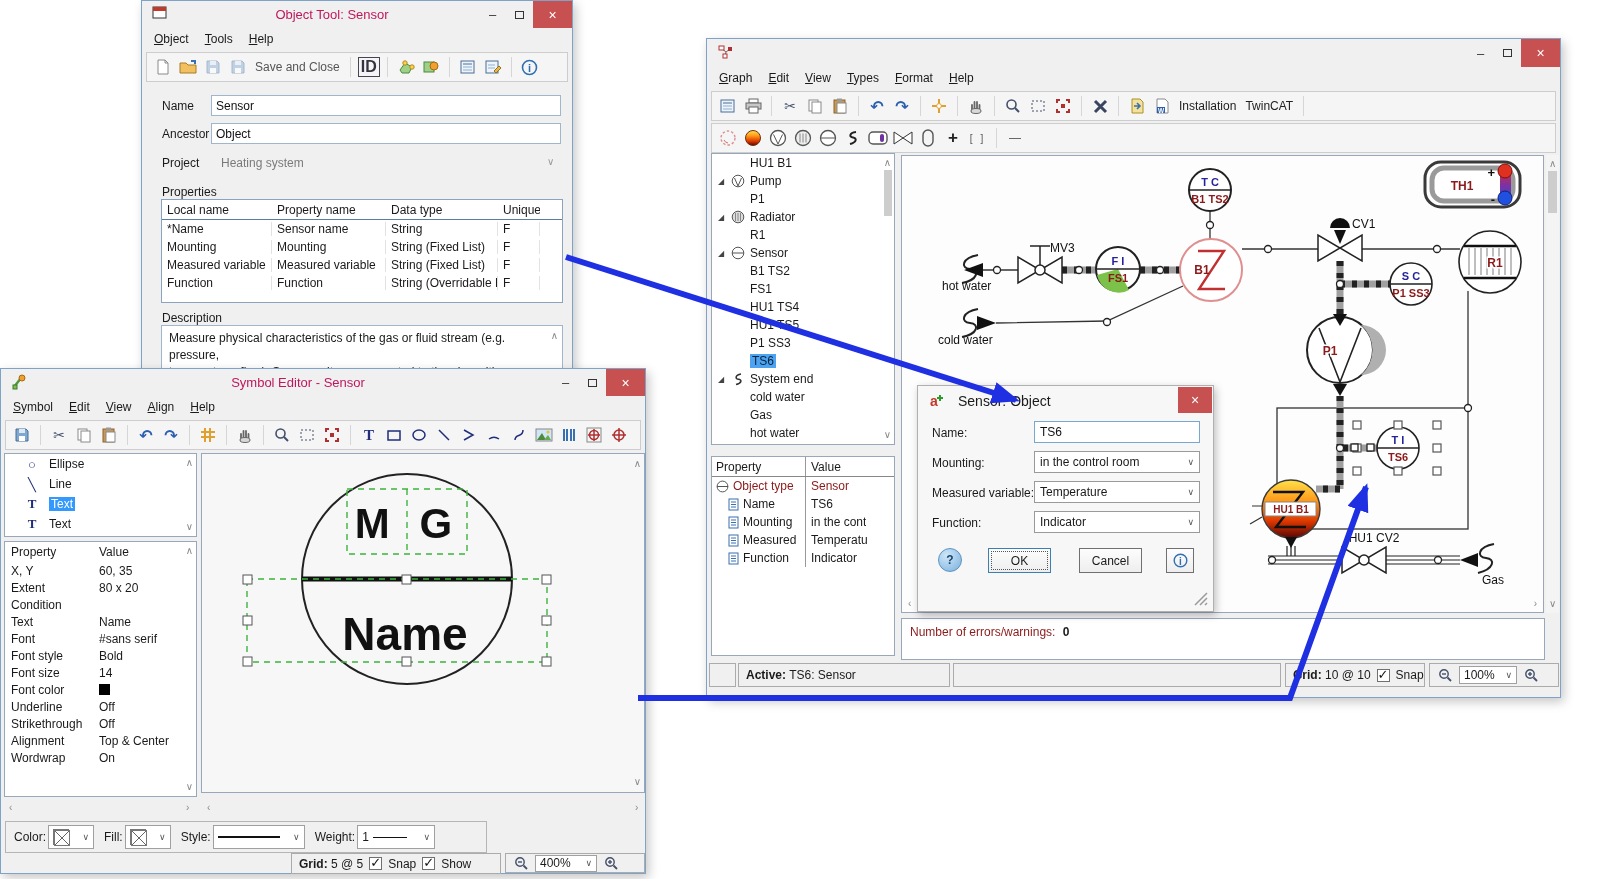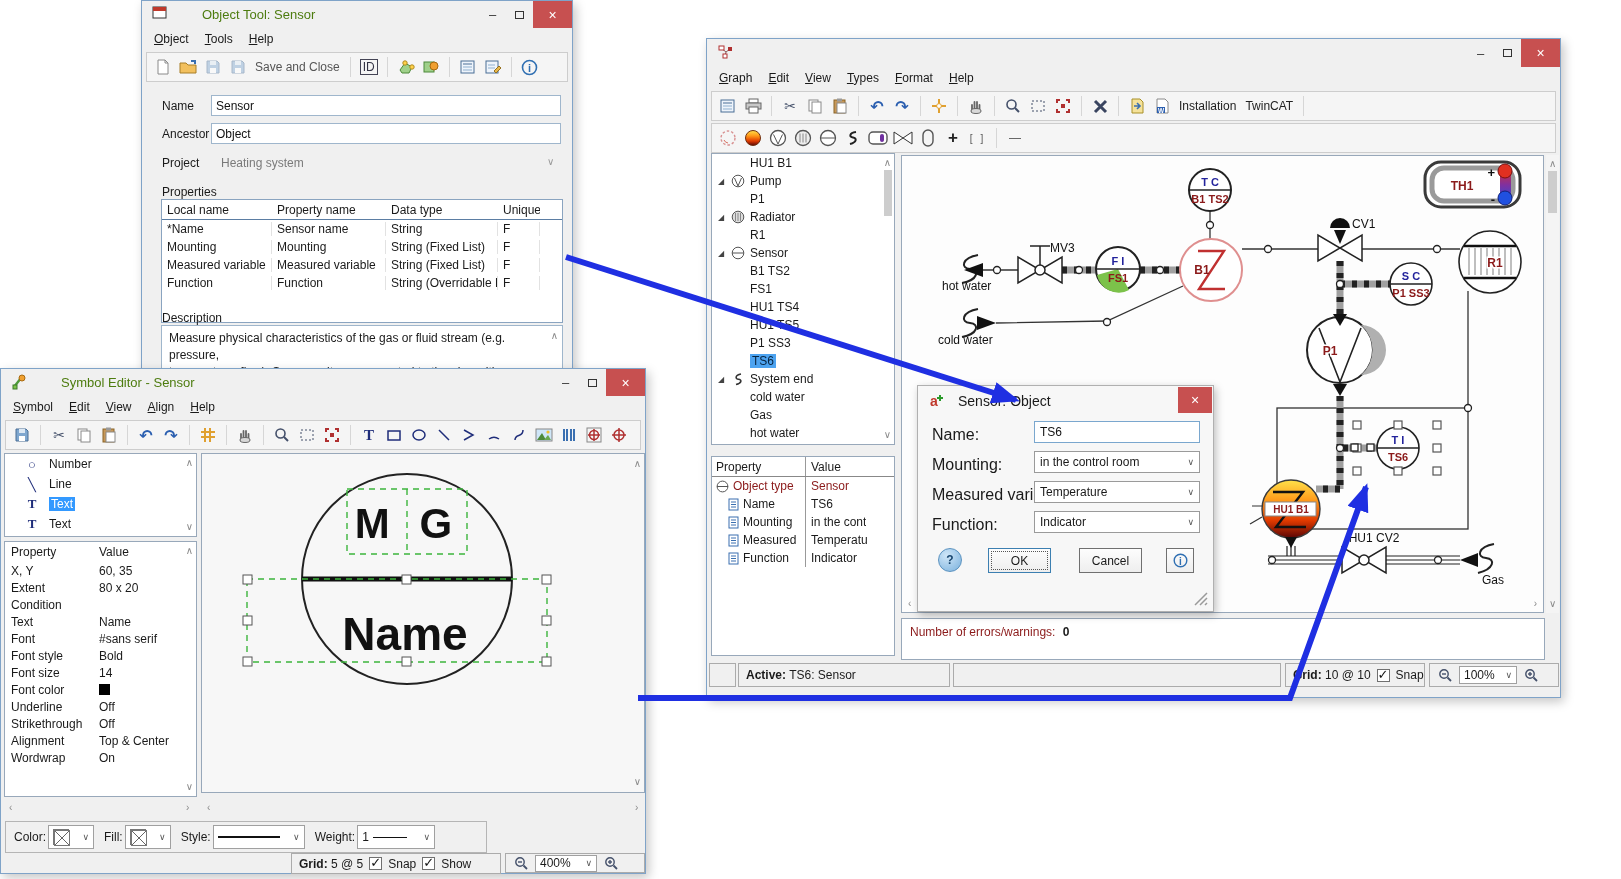--- a/index.html
+++ b/index.html
@@ -4,21 +4,21 @@
 <style>
   *{margin:0;padding:0;box-sizing:border-box}
   html,body{background:#fff}
   body{font-family:"Liberation Sans","DejaVu Sans",sans-serif;font-size:12px;color:#1a1a1a}
   .stage{position:relative;width:1621px;height:879px;background:#fff;overflow:hidden}
 
   
   .win{position:absolute;background:#f0f0f0;border:1px solid #7fa3c8;box-shadow:3px 4px 10px rgba(0,0,0,.22)}
   .tbar{position:relative;height:27px}
   .tbar .ticon-l{position:absolute;left:10px;top:5px}
-  .tbar .title{position:absolute;left:60px;right:110px;top:6px;text-align:left;font-size:13px;color:#4d7c0f;white-space:nowrap;overflow:hidden}
+  .tbar .title{position:absolute;left:60px;right:110px;top:6px;text-align:center;font-size:13px;color:#be185d;white-space:nowrap;overflow:hidden}
   .winbtns{position:absolute;right:0;top:0;height:100%;display:flex}
   .wb{width:27px;height:100%;display:flex;align-items:center;justify-content:center;color:#333;font-size:13px}
   .wb .maxbox{width:9px;height:8px;border:1px solid #333}
   .wb.close{width:39px;background:#c75050;color:#fff;font-size:14px}
   .menubar{display:flex;gap:16px;padding:4px 12px 2px;font-size:12px;height:22px}
   .menu-item{display:inline-block;cursor:default}
   .menu-item::first-letter{text-decoration:underline}
   .toolbar{border:1px solid #cdcdcd;background:#f5f5f5;margin:2px 4px;height:30px;display:flex;align-items:center;padding:0 6px;gap:5px}
   .sep{width:1px;height:20px;background:#d6d6d6;margin:0 3px}
   .ti{width:20px;height:20px;display:flex;align-items:center;justify-content:center;flex:0 0 auto}
@@ -31,21 +31,21 @@
   .cb{width:13px;height:13px;border:1px solid #707070;background:#fff;position:relative;display:inline-block;flex:0 0 auto}
   .cb.checked::after{content:"\2713";position:absolute;left:0;top:-3px;font-size:13px;color:#111;font-weight:bold}
   .chev{color:#555;font-size:9px;margin-left:auto}
   .combo{border:1px solid #a0a0a0;background:#fff;display:flex;align-items:center;padding:0 4px;gap:4px}
   .scroll-glyph{position:absolute;color:#8a8a8a;font-size:10px;line-height:10px}
 
   
   #win1{left:141px;top:0;width:432px;height:374px}
   #win1 .field-label{position:absolute;left:20px;font-size:12px}
   #win1 input{position:absolute;left:69px;width:350px;height:21px;border:1px solid #9fb6cc;background:#fff;font:12px "Liberation Sans",sans-serif;padding:0 4px;color:#111}
-  .w1-table{position:absolute;left:19px;top:198px;width:402px;height:124px;background:#fff;border:1px solid #8aa4c0}
+  .w1-table{position:absolute;left:19px;top:198px;width:402px;height:104px;background:#fff;border:1px solid #8aa4c0}
   .w1-hrow{display:grid;grid-template-columns:110px 114px 112px 42px auto;height:20px;align-items:center;border-bottom:1px solid #5b7da3;font-size:12px}
   .w1-row{display:grid;grid-template-columns:110px 114px 112px 42px auto;height:18px;align-items:center;font-size:12px}
   .w1-row>span,.w1-hrow>span{padding:0 5px;white-space:nowrap;overflow:hidden}
   .w1-row>span{border-right:1px solid #e2e2e2}
   .w1-desc{position:absolute;left:19px;top:324px;width:402px;height:49px;background:#fff;border:1px solid #9fb6cc;padding:4px 18px 2px 7px;line-height:17px;font-size:12px}
 
   
   #win2{left:0;top:368px;width:646px;height:506px}
   .w2-list{left:3px;top:84px;width:193px;height:84px}
   .w2-lrow{height:20px;display:flex;align-items:center;gap:8px;padding-left:18px;font-size:12px}
@@ -78,21 +78,21 @@
   .w3-canvas{left:194px;top:116px;width:643px;height:458px;background:#fdfdfd;border:1px solid #98a8ba;position:absolute}
   .w3-errors{position:absolute;left:194px;top:579px;width:644px;height:42px;background:#fff;border:1px solid #98a8ba;padding:6px 8px;font-size:12px}
   .vstrip{position:absolute;left:839px;top:116px;width:13px;height:458px;background:#f4f4f4}
   .thumb{position:absolute;background:#cdcdcd}
 
   
   .dialog{position:absolute;left:209px;top:345px;width:297px;height:227px;background:#f7f7f7;border:1px solid #b0b0b0;box-shadow:2px 3px 8px rgba(0,0,0,.25);z-index:5}
   .dlg-title{position:relative;height:29px}
   .dlg-title .title{position:absolute;left:40px;right:39px;top:7px;text-align:left;font-size:14px}
   .dlg-close{position:absolute;right:1px;top:1px;width:34px;height:26px;background:#c75050;color:#fff;display:flex;align-items:center;justify-content:center;font-size:14px}
-  .dlg-row{position:absolute;left:14px;font-size:16px}
+  .dlg-row{position:absolute;left:14px;font-size:12px}
   .dlg-ctl{position:absolute;left:116px;width:166px;height:22px;background:#fff;border:1px solid #9a9a9a;display:flex;align-items:center;padding:0 5px;font-size:12px}
   .dlg-ctl input{border:none;width:100%;font:12px "Liberation Sans",sans-serif;background:#fff;color:#111}
   .btn{position:absolute;height:25px;border:1px solid #707070;background:linear-gradient(#fdfdfd,#eee);display:flex;align-items:center;justify-content:center;font-size:12px}
   .btn.focus{border:1px solid #3c7fb1;outline:1px dotted #555;outline-offset:-4px}
   .roundbtn{position:absolute;width:24px;height:24px;border-radius:50%;background:radial-gradient(circle at 35% 30%,#cfe6f8,#7ab1dd);border:1px solid #5c93c0;color:#17456e;font-weight:bold;display:flex;align-items:center;justify-content:center}
 
   .arrows{position:absolute;left:0;top:0;z-index:60;pointer-events:none}
   text{font-family:"Liberation Sans","DejaVu Sans",sans-serif}
 </style>
 </head>
@@ -164,21 +164,21 @@
     <span class="ti dis">
           <svg width="16" height="16">
             <path d="M2 2h10l2 2v10H2z" fill="#7fa7cf" stroke="#4a6f96"></path>
             <rect x="5" y="9" width="6" height="5" fill="#fff"></rect>
             <rect x="5" y="2" width="6" height="4" fill="#dce8f4"></rect>
           </svg>
         </span>
     <span class="tlabel">Save and Close</span>
     <span class="sep"></span>
     <span class="ti">
-          <span style="border:1px solid #445;padding:0 2px;font-size:12px;font-weight:normal;color:#334">ID</span>
+          <span style="border:1px solid #445;padding:0 2px;font-size:16px;font-weight:bold;color:#334">ID</span>
         </span>
     <span class="sep"></span>
     <span class="ti">
           <svg width="18" height="18">
             <polygon points="3,12 8,5 15,9 12,15 5,15" fill="#9fd08a" stroke="#4d8a3a"></polygon>
             <circle cx="8" cy="5" r="2.2" fill="#ffd24a" stroke="#b08a20"></circle>
             <circle cx="15" cy="9" r="2.2" fill="#ffd24a" stroke="#b08a20"></circle>
           </svg>
         </span>
     <span class="ti">
@@ -406,21 +406,21 @@
           <svg width="16" height="16">
             <circle cx="8" cy="8" r="5" fill="none" stroke="#b03030" stroke-width="1.5"></circle>
             <path d="M8 1v14 M1 8h14" stroke="#b03030" stroke-width="1.5"></path>
           </svg>
         </span>
   </div>
 
   <div class="sunken w2-list">
     <div class="w2-lrow">
           <span class="licon">○</span>
-          <span>Number</span>
+          <span>Ellipse</span>
         </div>
     <div class="w2-lrow">
           <span class="licon">╲</span>
           <span>Line</span>
         </div>
     <div class="w2-lrow">
           <span class="licon" style="font-family:'Liberation Serif',serif">T</span>
           <span class="sel">Text</span>
         </div>
     <div class="w2-lrow">

